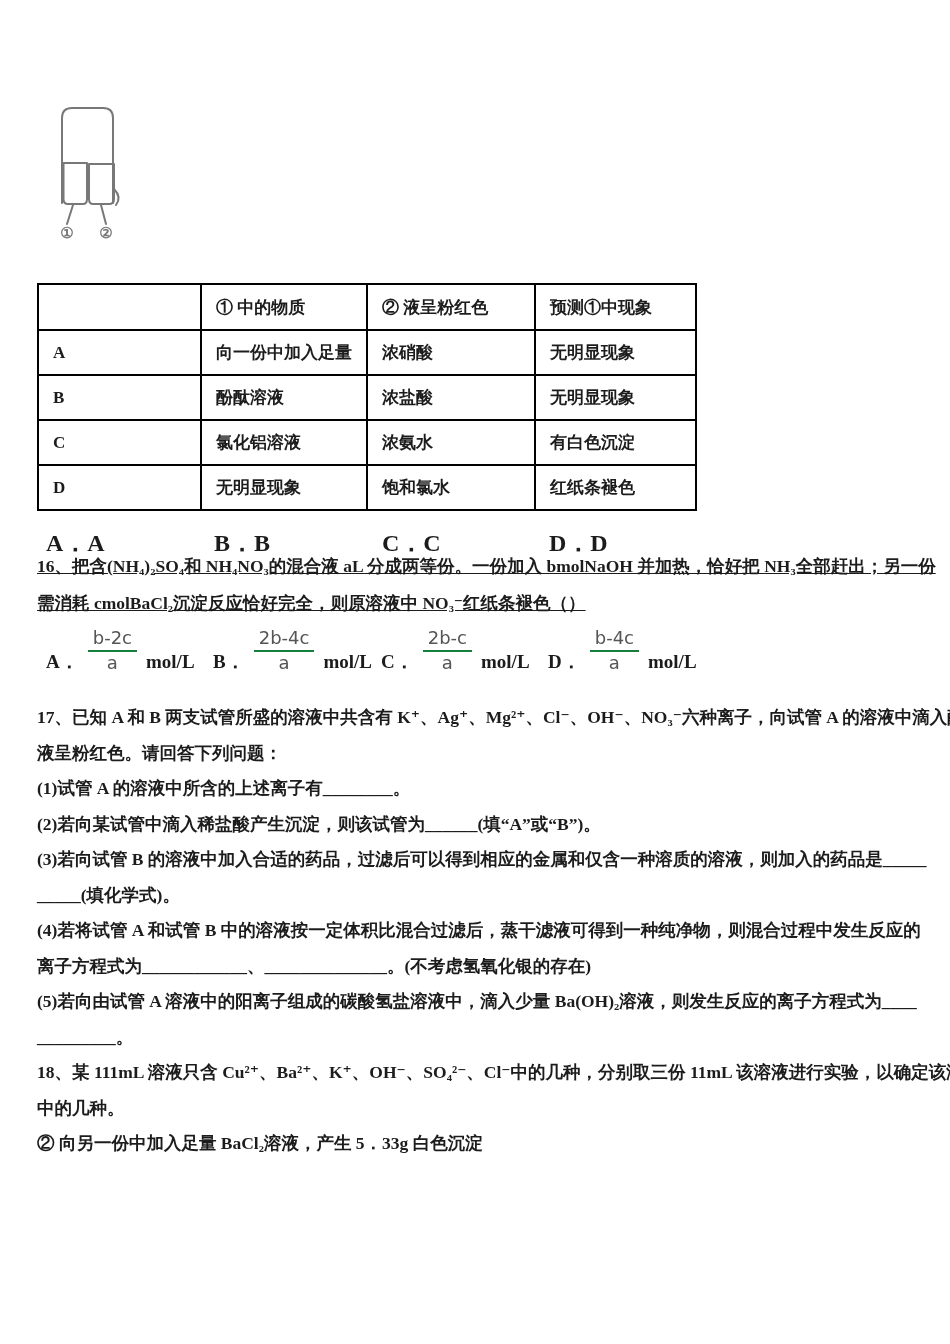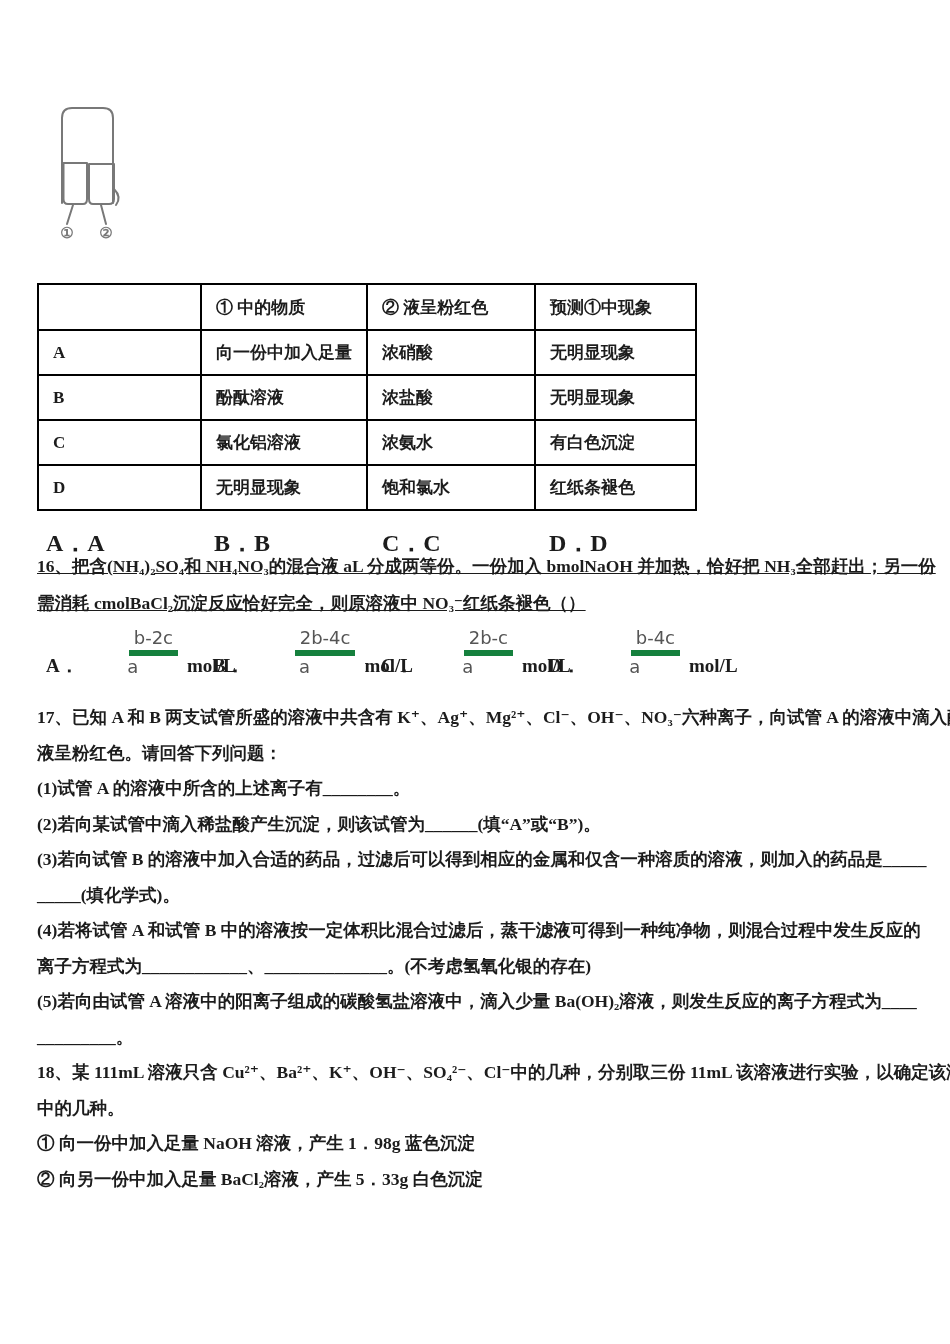--- a/index.html
+++ b/index.html
@@ -31,21 +31,21 @@
   .q16 { position:absolute; left:37px; top:548px; width:900px;text-decoration:underline; }
   .q16 .line { line-height:37px; font-size:17.5px; }
 
   
   .fopt { position:absolute; top:628px; display:flex; align-items:flex-end; gap:9px; white-space:nowrap; }
   .folab { font-size:19px; font-weight:700; line-height:22px; }
   .frac {
     display:inline-flex; flex-direction:column; align-items:center;
     color:#555555; font-family:"DejaVu Sans","Liberation Sans",sans-serif; font-weight:400;
   }
-  .frac .num { font-size:18px; line-height:20px; padding:0 5px 2px; border-bottom:6px solid #15803d;margin-left:41px; }
+  .frac .num { font-size:18px; line-height:20px; padding:0 5px 2px; border-bottom:2px solid #15803d; }
   .frac .den { font-size:18px; line-height:20px; padding-top:1px; }
   .funit { font-size:19px; font-weight:700; line-height:22px; }
 
   
   .flow { position:absolute; left:37px; top:700px; width:905px; }
   .flow .line { line-height:35.5px; font-size:17.5px; }
 </style>
 </head>
 <body>
 
@@ -154,17 +154,16 @@
     <div class="line">(1)试管 A 的溶液中所含的上述离子有________。</div>
     <div class="line">(2)若向某试管中滴入稀盐酸产生沉淀，则该试管为______(填“A”或“B”)。</div>
     <div class="line">(3)若向试管 B 的溶液中加入合适的药品，过滤后可以得到相应的金属和仅含一种溶质的溶液，则加入的药品是_____</div>
     <div class="line">_____(填化学式)。</div>
     <div class="line">(4)若将试管 A 和试管 B 中的溶液按一定体积比混合过滤后，蒸干滤液可得到一种纯净物，则混合过程中发生反应的</div>
     <div class="line">离子方程式为____________、______________。(不考虑氢氧化银的存在)</div>
     <div class="line">(5)若向由试管 A 溶液中的阳离子组成的碳酸氢盐溶液中，滴入少量 Ba(OH)₂溶液，则发生反应的离子方程式为____</div>
     <div class="line">_________。</div>
     <div class="line">18、某 111mL 溶液只含 Cu²⁺、Ba²⁺、K⁺、OH⁻、SO₄²⁻、Cl⁻中的几种，分别取三份 11mL 该溶液进行实验，以确定该溶液中的</div>
     <div class="line">中的几种。</div>
-    <div class="line">① 向一份中加入足量 NaOH 溶液，产生 1．98g 蓝色沉淀</div>
     <div class="line">② 向另一份中加入足量 BaCl₂溶液，产生 5．33g 白色沉淀</div>
   </div>
 
 </div>
 
 </body></html>

